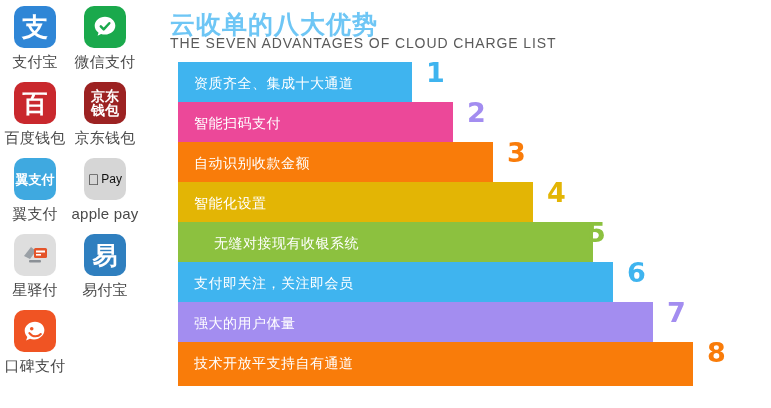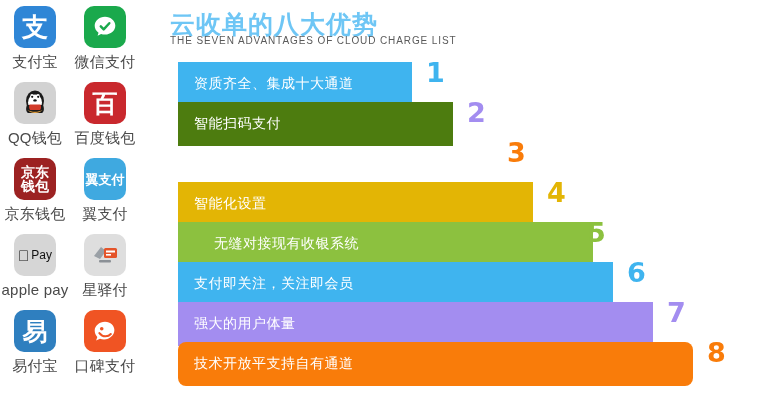--- a/index.html
+++ b/index.html
@@ -45,21 +45,21 @@
   .apple-glyph{font-size:15px;margin-right:2px;line-height:1;}
 
   
   #content{position:absolute;left:140px;top:0;right:0;bottom:0;}
   #title{
     position:absolute;left:30px;top:8px;
     font-size:25px;font-weight:bold;color:#6ec6f5;letter-spacing:1px;
   }
   #subtitle{
     position:absolute;left:30px;top:35px;
-    font-size:10px;color:#5a5a5a;letter-spacing:.9px;
+    font-size:14px;color:#5a5a5a;letter-spacing:.9px;
   }
 
   #bars{position:absolute;left:0;top:62px;right:0;}
   .bar-row{position:relative;height:40px;}
   .bar{
     position:absolute;left:38px;top:0;height:44px;
     display:flex;align-items:center;
   }
   .bar-text{
     color:#ffffff;font-size:14px;padding-left:16px;white-space:nowrap;
@@ -88,37 +88,20 @@
     <div class="logo-cell">
       <div class="tile t-wechat">
         <svg width="30" height="30" viewBox="0 0 32 32" aria-hidden="true">
           <path d="M16 5C9.9 5 5 9.3 5 14.6c0 3 1.6 5.7 4.1 7.4l-1 3.3 3.7-1.9c1.3.4 2.7.6 4.2.6 6.1 0 11-4.3 11-9.4S22.1 5 16 5z" fill="#ffffff"></path>
           <path d="M11.5 15.3l3.1 3.3 6-6.6" stroke="#1aa94c" stroke-width="2.6" fill="none" stroke-linecap="round" stroke-linejoin="round"></path>
         </svg>
       </div>
       <div class="tile-label">微信支付</div>
     </div>
 
-    <div class="logo-cell">
-      <div class="tile t-qq">
-        <svg width="28" height="30" viewBox="0 0 28 30" aria-hidden="true">
-          <ellipse cx="14" cy="13" rx="9" ry="10.5" fill="#1b1b1b"></ellipse>
-          <ellipse cx="14" cy="14.5" rx="7" ry="8" fill="#ffffff"></ellipse>
-          <ellipse cx="11" cy="8.5" rx="1.8" ry="2.4" fill="#ffffff"></ellipse>
-          <ellipse cx="17" cy="8.5" rx="1.8" ry="2.4" fill="#ffffff"></ellipse>
-          <circle cx="11.2" cy="8.8" r="1.1" fill="#111"></circle>
-          <circle cx="17.2" cy="8.8" r="1.1" fill="#111"></circle>
-          <ellipse cx="14" cy="12.4" rx="1.7" ry="1.2" fill="#111"></ellipse>
-          <path d="M6 17c-1.5 3.5-1 7 1 8l14 0c2-1 2.5-4.5 1-8z" fill="#1b1b1b"></path>
-          <path d="M8.5 16.5h11c.8 2.2.6 4.4-.4 5.6h-10c-1-1.2-1.3-3.4-.6-5.6z" fill="#d23c2a"></path>
-          <path d="M6.5 22c2 2 4.5 3 7.5 3s5.5-1 7.5-3c-2 1.2-4.6 1.8-7.5 1.8S8.5 23.2 6.5 22z" fill="#e8a33d"></path>
-        </svg>
-      </div>
-      <div class="tile-label">QQ钱包</div>
-    </div>
 
     <div class="logo-cell">
       <div class="tile t-baidu">
           <span>百</span>
         </div>
       <div class="tile-label">百度钱包</div>
     </div>
 
     <div class="logo-cell">
       <div class="tile t-jd">
@@ -180,26 +163,29 @@
     <div id="subtitle">THE SEVEN ADVANTAGES OF CLOUD CHARGE LIST</div>
 
     <div id="bars">
         <div class="bar-row">
           <div class="bar" style="width: 234px; background: rgb(63, 180, 239);">
             <span class="bar-text">资质齐全、集成十大通道</span>
           </div>
           <span class="bar-num" style="color: rgb(63, 180, 239); left: 286px;">1</span>
         </div>
         <div class="bar-row">
-          <div class="bar" style="width: 275px; background: #4d7c0f;">
+          <div class="bar" style="width: 275px; background: #ec4899;">
             <span class="bar-text">智能扫码支付</span>
           </div>
           <span class="bar-num" style="color: rgb(163, 141, 240); left: 327px;">2</span>
         </div>
         <div class="bar-row">
+          <div class="bar" style="width: 315px; background: rgb(249, 124, 10);">
+            <span class="bar-text">自动识别收款金额</span>
+          </div>
           <span class="bar-num" style="color: rgb(249, 124, 10); left: 367px;">3</span>
         </div>
         <div class="bar-row">
           <div class="bar" style="width: 355px; background: rgb(227, 181, 5); text-align: center;">
             <span class="bar-text">智能化设置</span>
           </div>
           <span class="bar-num" style="color: rgb(227, 181, 5); left: 407px;">4</span>
         </div>
         <div class="bar-row">
           <div class="bar" style="width: 395px; background: rgb(140, 193, 63); padding-left: 20px;">
@@ -213,21 +199,21 @@
           </div>
           <span class="bar-num" style="color: rgb(63, 180, 239); left: 487px;">6</span>
         </div>
         <div class="bar-row">
           <div class="bar" style="width: 475px; background: rgb(163, 141, 240);">
             <span class="bar-text">强大的用户体量</span>
           </div>
           <span class="bar-num" style="color: rgb(163, 141, 240); left: 527px;">7</span>
         </div>
         <div class="bar-row">
-          <div class="bar" style="width: 515px; background: rgb(249, 124, 10); border-radius: 8px;">
+          <div class="bar" style="width: 515px; background: rgb(249, 124, 10);">
             <span class="bar-text">技术开放平支持自有通道</span>
           </div>
           <span class="bar-num" style="color: rgb(249, 124, 10); left: 567px;">8</span>
         </div>
       </div>
   </div>
 
 </div>
 
 </body></html>

